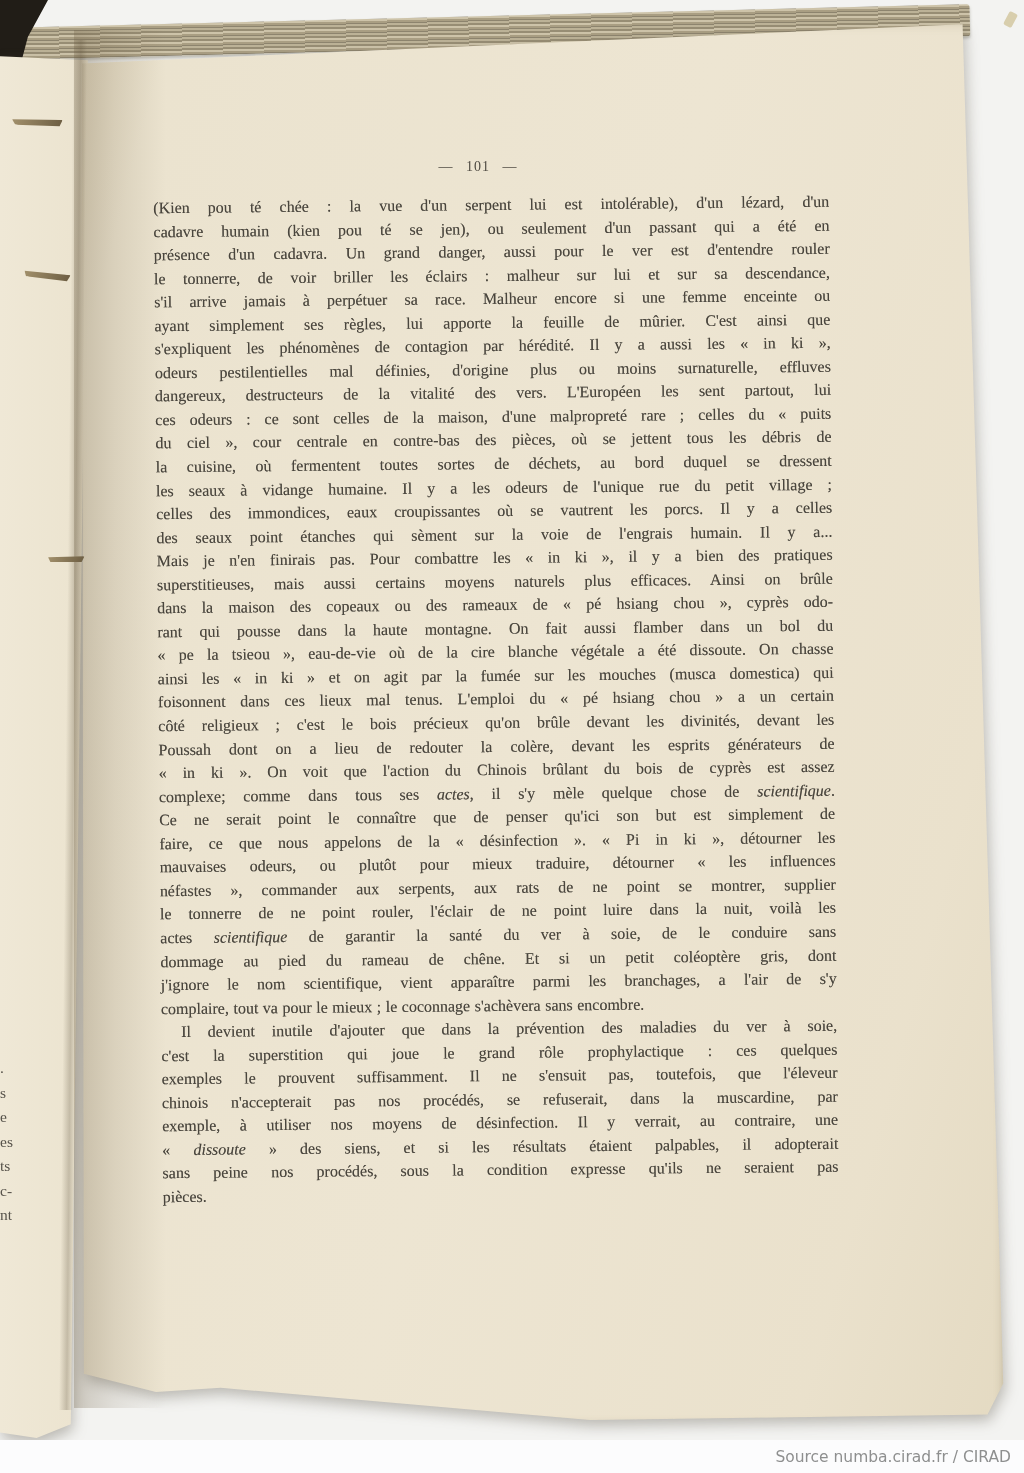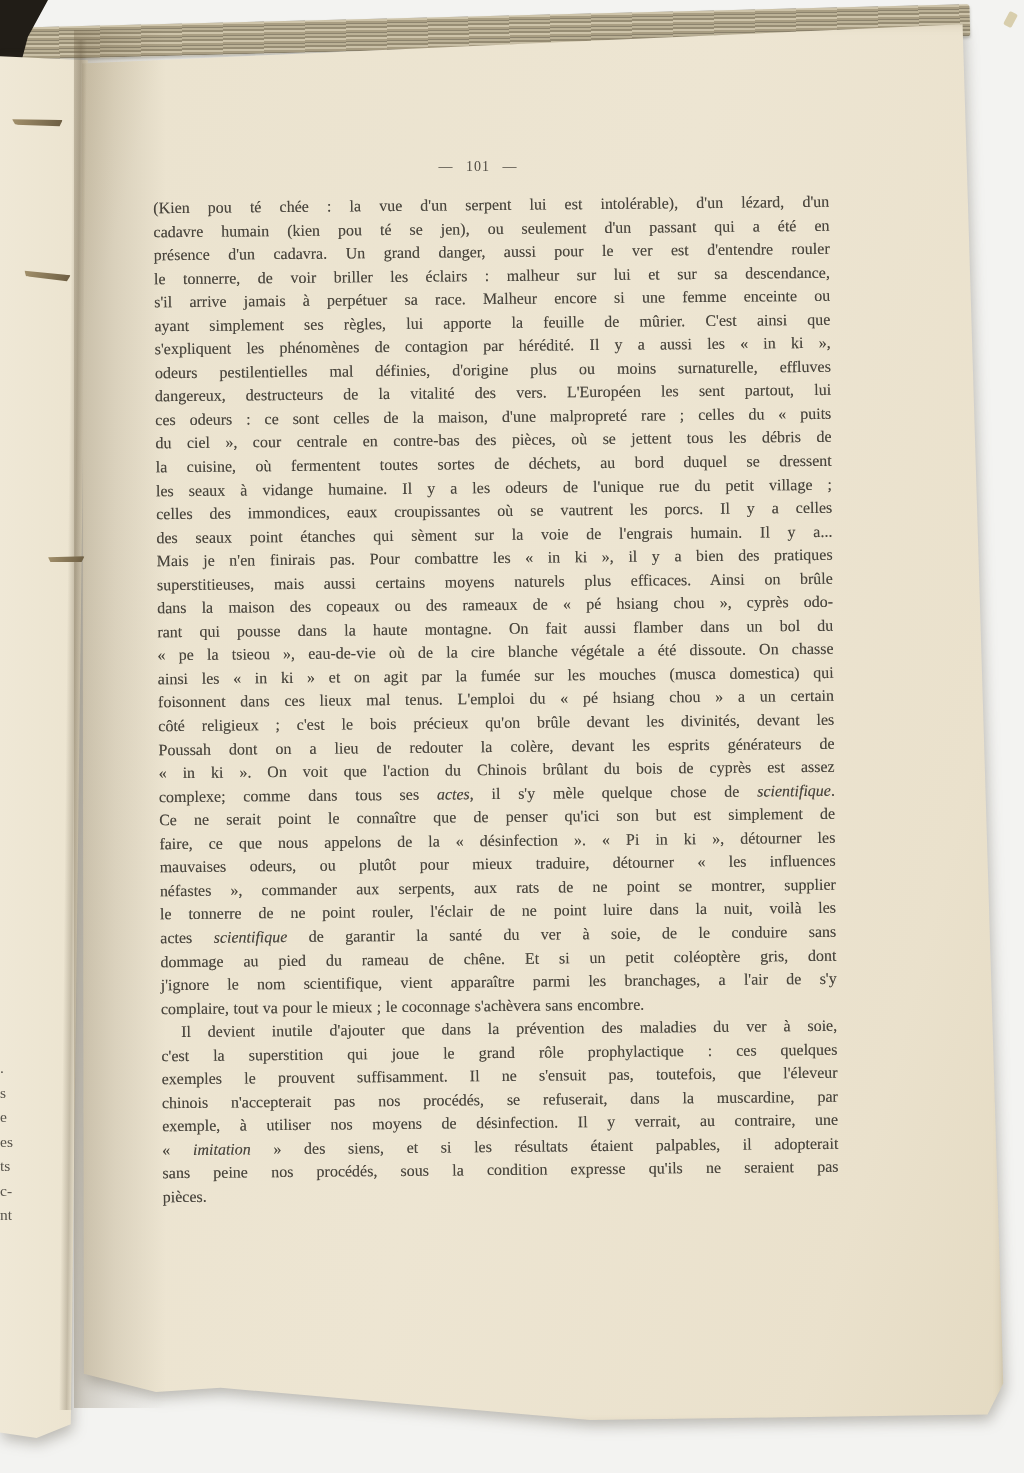--- a/index.html
+++ b/index.html
@@ -165,19 +165,22 @@
       <div class="line"><span>le tonnerre de ne point rouler, l'éclair de ne point luire dans la nuit, voilà les</span></div>
       <div class="line"><span>actes </span><em>scientifique</em><span> de garantir la santé du ver à soie, de le conduire sans</span></div>
       <div class="line"><span>dommage au pied du rameau de chêne. Et si un petit coléoptère gris, dont</span></div>
       <div class="line"><span>j'ignore le nom scientifique, vient apparaître parmi les branchages, a l'air de s'y</span></div>
       <div class="line para-end"><span>complaire, tout va pour le mieux ; le coconnage s'achèvera sans encombre.</span></div>
       <div class="line indent"><span>Il devient inutile d'ajouter que dans la prévention des maladies du ver à soie,</span></div>
       <div class="line"><span>c'est la superstition qui joue le grand rôle prophylactique : ces quelques</span></div>
       <div class="line"><span>exemples le prouvent suffisamment. Il ne s'ensuit pas, toutefois, que l'éleveur</span></div>
       <div class="line"><span>chinois n'accepterait pas nos procédés, se refuserait, dans la muscardine, par</span></div>
       <div class="line"><span>exemple, à utiliser nos moyens de désinfection. Il y verrait, au contraire, une</span></div>
-      <div class="line"><span>« </span><em>imitation</em><span> » des siens, et si les résultats étaient palpables, il adopterait</span></div>
+      <div class="line"><span>« </span><em>dissoute</em><span> » des siens, et si les résultats étaient palpables, il adopterait</span></div>
       <div class="line"><span>sans peine nos procédés, sous la condition expresse qu'ils ne seraient pas</span></div>
       <div class="line para-end"><span>pièces.</span></div>
     </div>
 
+  <div class="attribution-bar">
+    <span>Source numba.cirad.fr / CIRAD</span>
+  </div>
 
 </div>
 
 </body></html>

